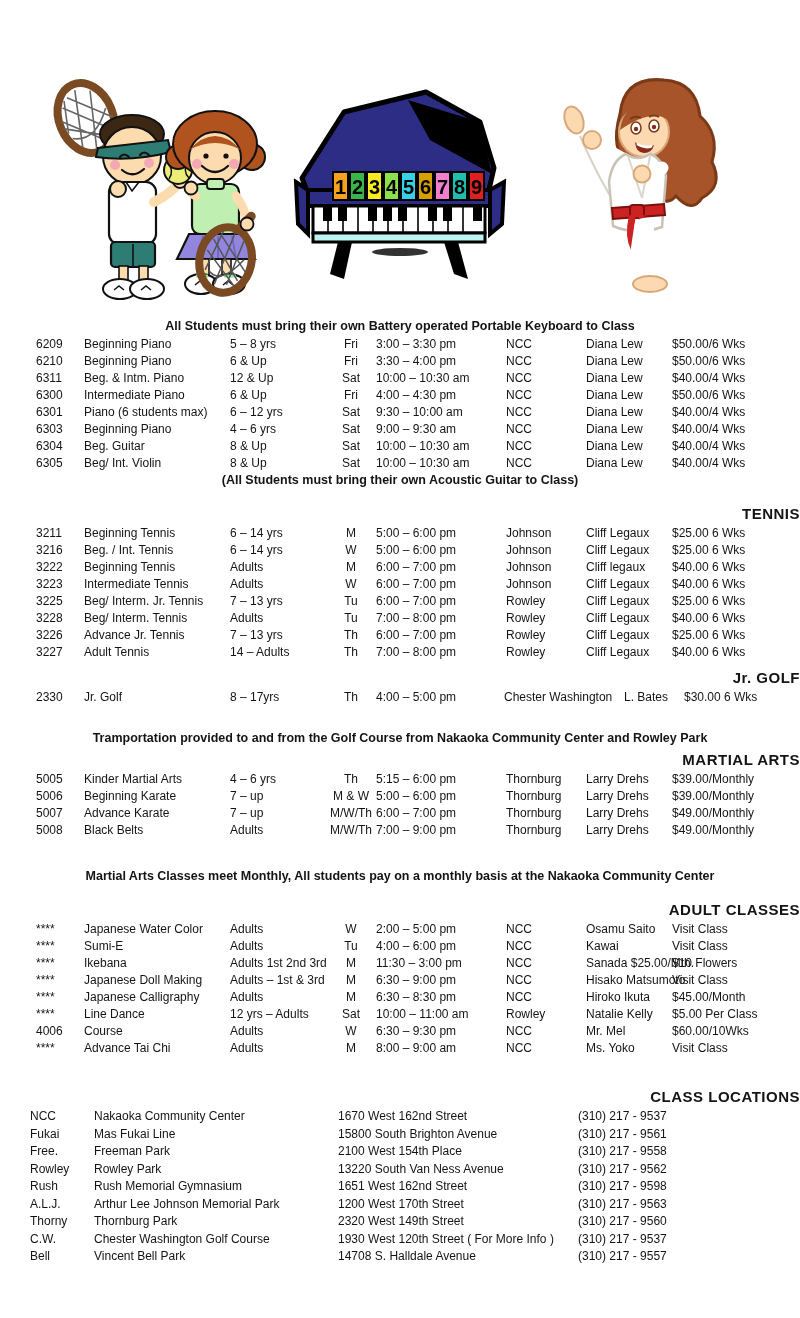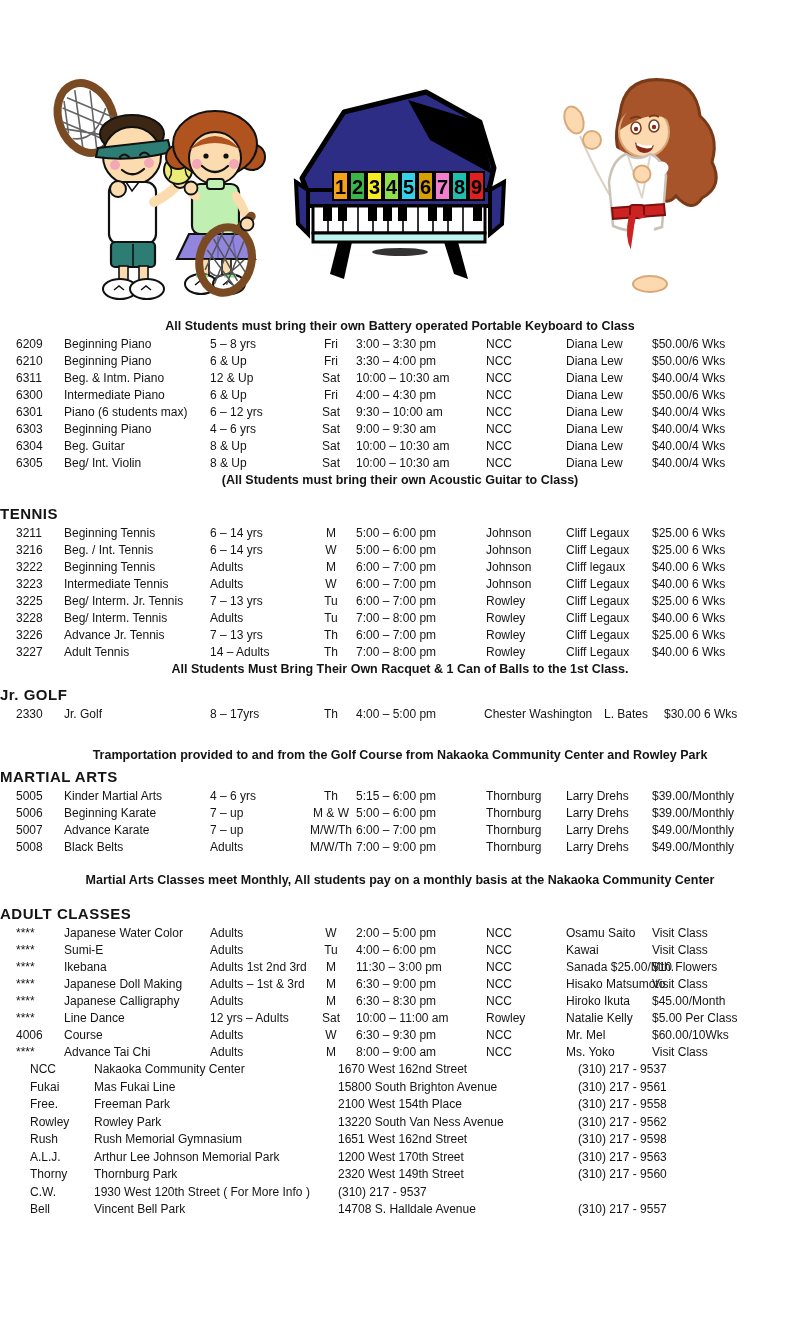--- a/index.html
+++ b/index.html
@@ -10,42 +10,42 @@
     margin:0 auto;
   }
   .art { position:absolute; }
   #art-tennis { left:28px;  top:60px;  width:252px; height:240px; }
   #art-piano  { left:292px; top:82px;  width:216px; height:198px; }
   #art-karate { left:524px; top:58px;  width:214px; height:242px; }
 
   .content { position:absolute; top:310px; left:0; width:800px; }
 
   .note { text-align:center; font-weight:bold; font-size:12.5px; line-height:17px; }
-  .sec-title { text-align:left; font-weight:bold; font-size:15px; line-height:22px; letter-spacing:0.5px; }
+  .sec-title { text-align:right; font-weight:bold; font-size:15px; line-height:22px; letter-spacing:0.5px; }
 
   .crow {
     display:grid;
     grid-template-columns:48px 146px 96px 50px 130px 80px 86px 1fr;
-    padding-left:16px; font-size:12px; line-height:17px;
+    padding-left:36px; font-size:12px; line-height:17px;
   }
   .golf-tbl .crow { grid-template-columns:48px 146px 96px 50px 128px 120px 60px 1fr; }
   .lrow {
     display:grid;
     grid-template-columns:64px 244px 240px 1fr;
     padding-left:30px; font-size:12px; line-height:17.5px;
   }
   .cell { white-space:nowrap; overflow:visible; }
   .c-day { text-align:center; }
 
   .mt2  { margin-top:2px;  }
   .mt6  { margin-top:6px;  }
   .mt8  { margin-top:8px;  }
   .mt14 { margin-top:14px; }
   .mt16 { margin-top:24px; }
-  .mt20 { margin-top:16px; }
+  .mt20 { margin-top:29px; }
   .mb1  { margin-bottom:1px; }
 </style>
 </head>
 <body>
 
 <div class="page">
 
   <svg id="art-tennis" class="art" viewBox="0 0 252 240" aria-hidden="true">
 
     <g transform="rotate(-22 58 58)">
@@ -364,21 +364,20 @@
           <span class="cell c-code">3227</span>
           <span class="cell c-name">Adult Tennis</span>
           <span class="cell c-age">14 – Adults</span>
           <span class="cell c-day">Th</span>
           <span class="cell c-time">7:00 – 8:00 pm</span>
           <span class="cell c-loc">Rowley</span>
           <span class="cell c-instructor">Cliff Legaux</span>
           <span class="cell c-fee">$40.00 6 Wks</span>
         </div>
       </div>
-    <div class="note">All Students Must Bring Their Own Racquet &amp; 1 Can of Balls to the 1st Class.</div>
 
     <div class="sec-title mt6">Jr. GOLF</div>
     <div class="golf-tbl">
         <div class="crow">
           <span class="cell c-code">2330</span>
           <span class="cell c-name">Jr. Golf</span>
           <span class="cell c-age">8 – 17yrs</span>
           <span class="cell c-day">Th</span>
           <span class="cell c-time">4:00 – 5:00 pm</span>
           <span class="cell c-loc">Chester Washington</span>
@@ -512,20 +511,21 @@
           <span class="cell c-name">Advance Tai Chi</span>
           <span class="cell c-age">Adults</span>
           <span class="cell c-day">M</span>
           <span class="cell c-time">8:00 – 9:00 am</span>
           <span class="cell c-loc">NCC</span>
           <span class="cell c-instructor">Ms. Yoko</span>
           <span class="cell c-fee">Visit Class</span>
         </div>
       </div>
 
+    <div class="sec-title mt20">CLASS LOCATIONS</div>
     <div>
         <div class="lrow">
           <span class="cell c-abbr">NCC</span>
           <span class="cell c-name">Nakaoka Community Center</span>
           <span class="cell c-address">1670 West 162nd Street</span>
           <span class="cell c-phone">(310) 217 - 9537</span>
         </div>
         <div class="lrow">
           <span class="cell c-abbr">Fukai</span>
           <span class="cell c-name">Mas Fukai Line</span>
@@ -557,20 +557,21 @@
           <span class="cell c-phone">(310) 217 - 9563</span>
         </div>
         <div class="lrow">
           <span class="cell c-abbr">Thorny</span>
           <span class="cell c-name">Thornburg Park</span>
           <span class="cell c-address">2320 West 149th Street</span>
           <span class="cell c-phone">(310) 217 - 9560</span>
         </div>
         <div class="lrow">
           <span class="cell c-abbr">C.W.</span>
+          <span class="cell c-name">Chester Washington Golf Course</span>
           <span class="cell c-address">1930 West 120th Street    ( For More Info )</span>
           <span class="cell c-phone">(310) 217 - 9537</span>
         </div>
         <div class="lrow">
           <span class="cell c-abbr">Bell</span>
           <span class="cell c-name">Vincent Bell Park</span>
           <span class="cell c-address">14708 S. Halldale Avenue</span>
           <span class="cell c-phone">(310) 217 - 9557</span>
         </div>
       </div>

